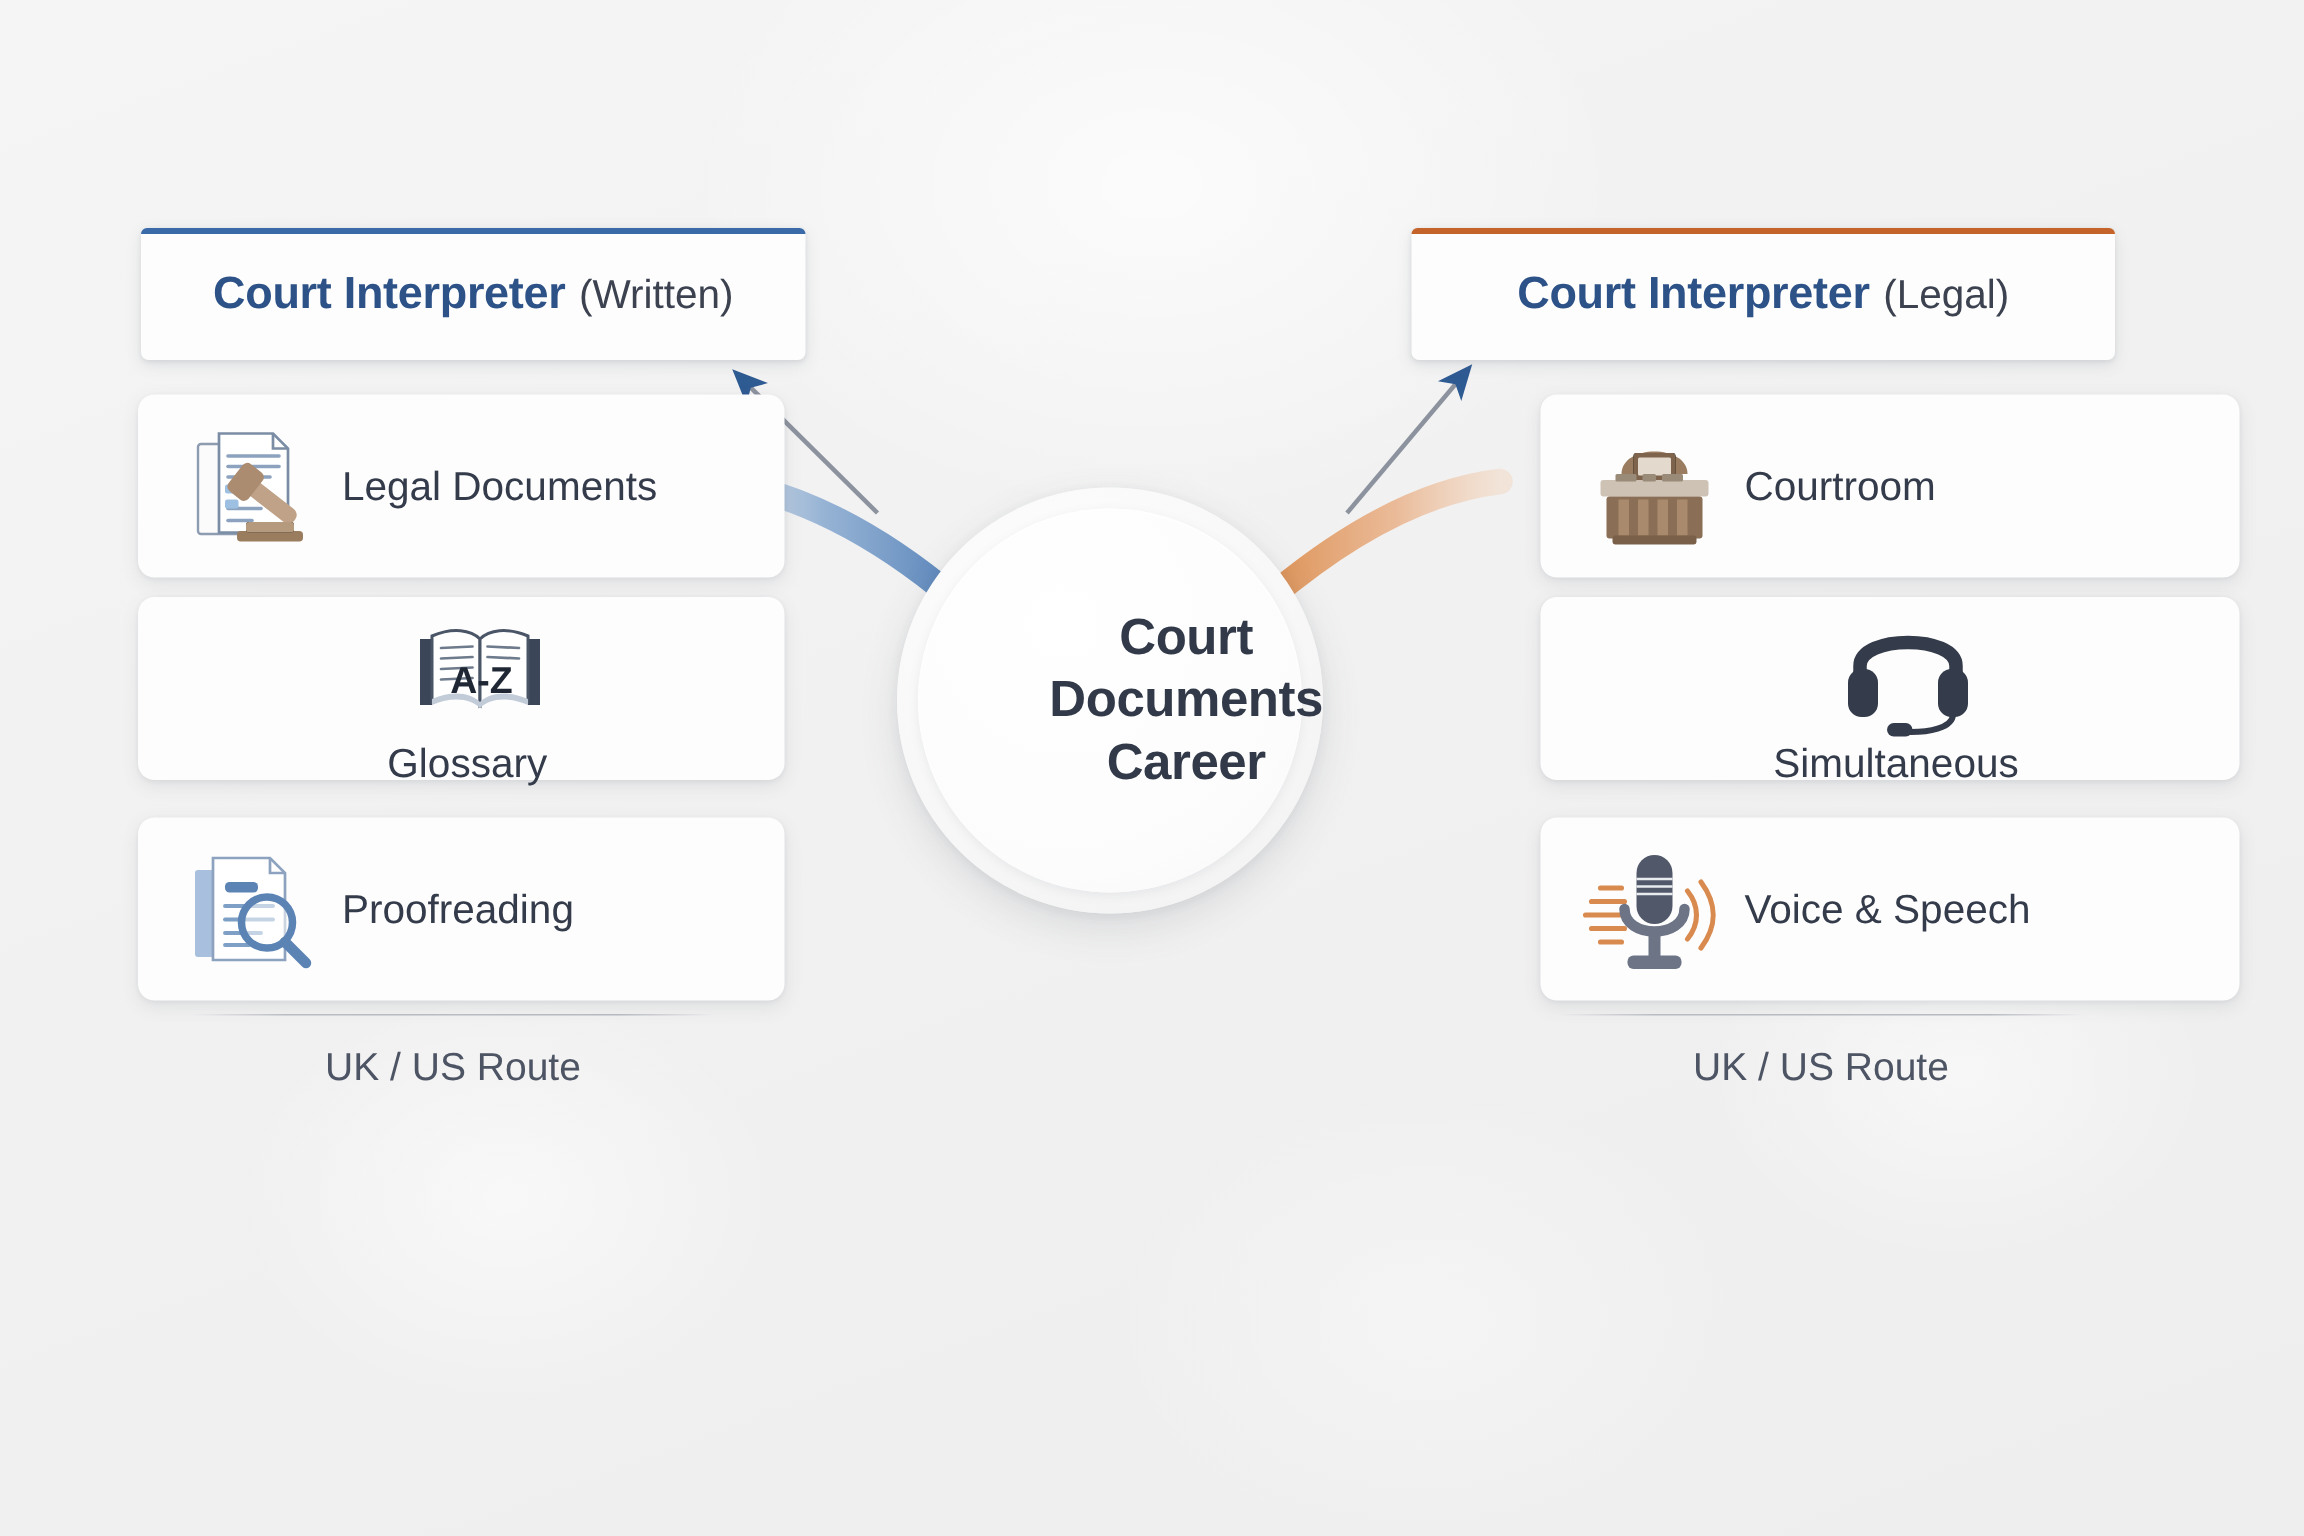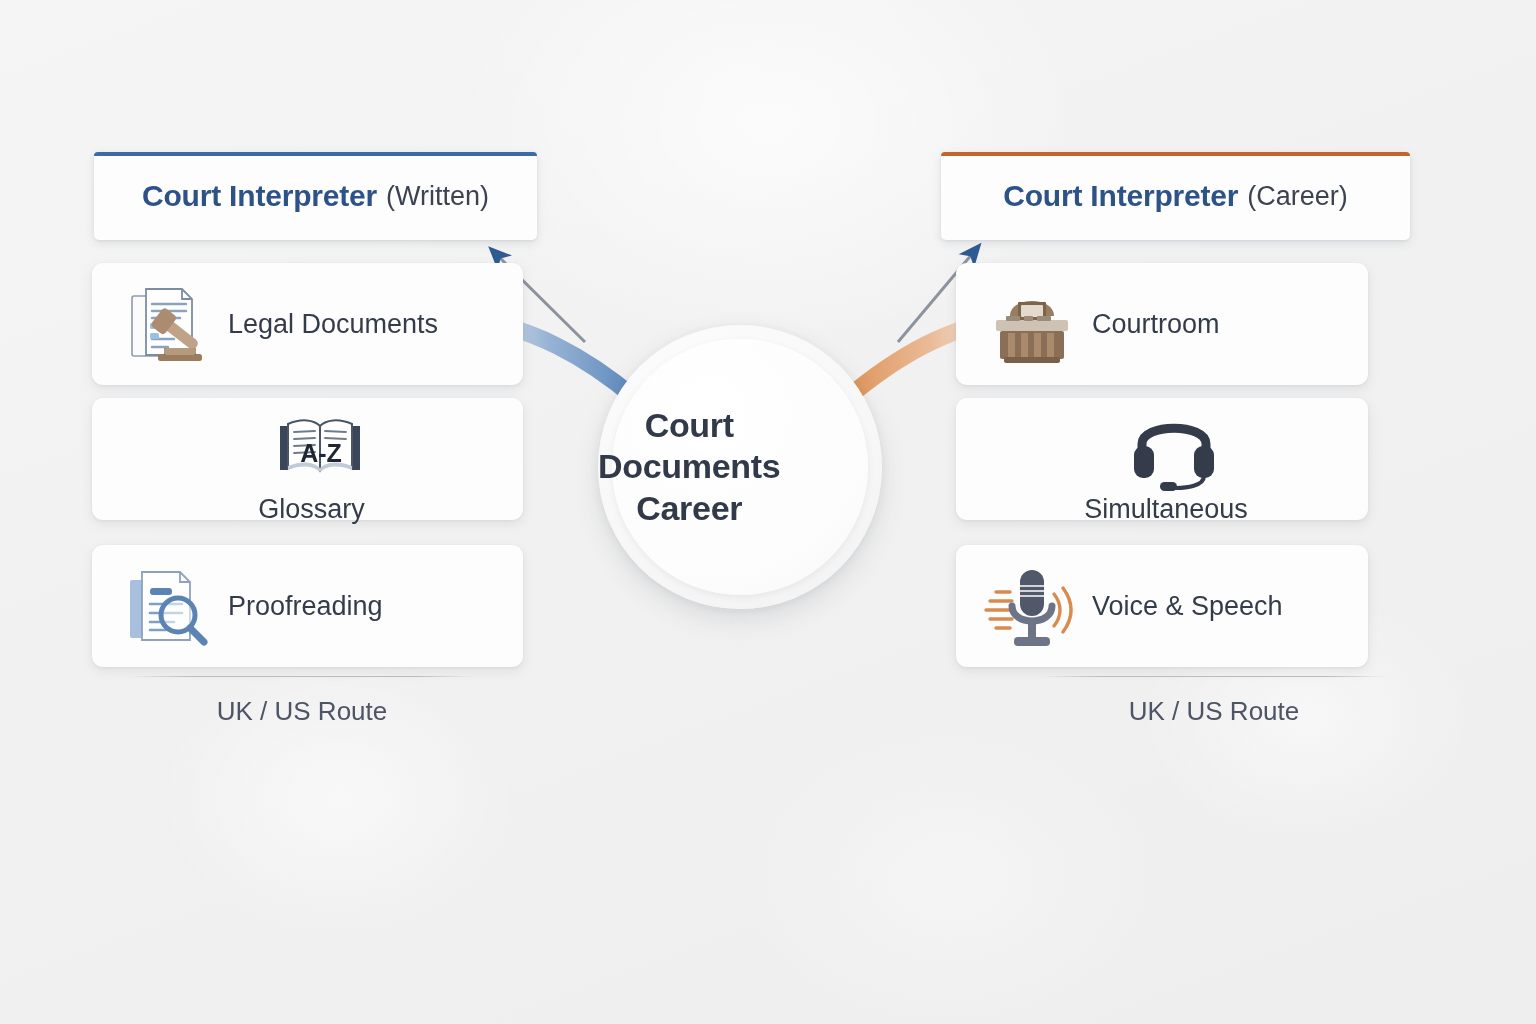--- a/index.html
+++ b/index.html
@@ -73,21 +73,21 @@
     position: absolute;
     background: #fdfdfd;
     border-radius: 11px;
     box-shadow: 0 4px 12px rgba(80,90,105,0.11), 0 1px 3px rgba(80,90,105,0.08);
     display: flex;
     align-items: center;
     z-index: 3;
     height: 122px;
   }
   .col-left  .item-card { left: 92px;  width: 431px; }
-  .col-right .item-card { left: 956px; width: 412px; }
+  .col-right .item-card { left: 1027px; width: 466px; }
   .row-0 { top: 263px; }
   .row-1 { top: 398px; flex-direction: column; }
   .row-2 { top: 533px; margin-top: 12px; }
 
   .item-icon {
     width: 104px;
     min-width: 104px;
     height: 104px;
     margin-left: 24px;
     display: flex;
@@ -109,21 +109,21 @@
     width: 284px;
     height: 284px;
     border-radius: 50%;
     z-index: 5;
     background: radial-gradient(circle at 40% 32%, #ffffff 0%, #f7f7f7 62%, #efefef 100%);
     box-shadow:
       0 10px 26px rgba(70,80,95,0.13),
       0 2px 8px rgba(70,80,95,0.08);
     display: flex;
     align-items: center;
-    justify-content: flex-start;
+    justify-content: flex-end;
   }
   #center-ring {
     position: absolute;
     left: 14px; top: 14px;
     width: 256px; height: 256px;
     border-radius: 50%;
     background: radial-gradient(circle at 38% 30%, #ffffff 0%, #fcfcfc 70%, #f6f6f6 100%);
     box-shadow: inset 0 1px 3px rgba(255,255,255,0.9), 0 2px 7px rgba(90,100,115,0.10);
   }
   #center-text {
@@ -189,21 +189,21 @@
 
   <div class="header-card" id="header-left">
     <div class="accent" style="background:#3a6aa8"></div>
     <span class="header-title">Court Interpreter</span>
     <span class="header-sub">(Written)</span>
   </div>
 
   <div class="header-card" id="header-right">
     <div class="accent" style="background:#c4642a"></div>
     <span class="header-title">Court Interpreter</span>
-    <span class="header-sub">(Career)</span>
+    <span class="header-sub">(Legal)</span>
   </div>
 
   <div class="col-left">
 
     <div class="item-card row-0">
       <div class="item-icon">
         <svg width="96" height="96" viewBox="0 0 96 96">
 
           <rect x="12" y="20" width="44" height="60" rx="2" fill="#fbfbfc" stroke="#8d9cb1" stroke-width="1.6"></rect>
 

